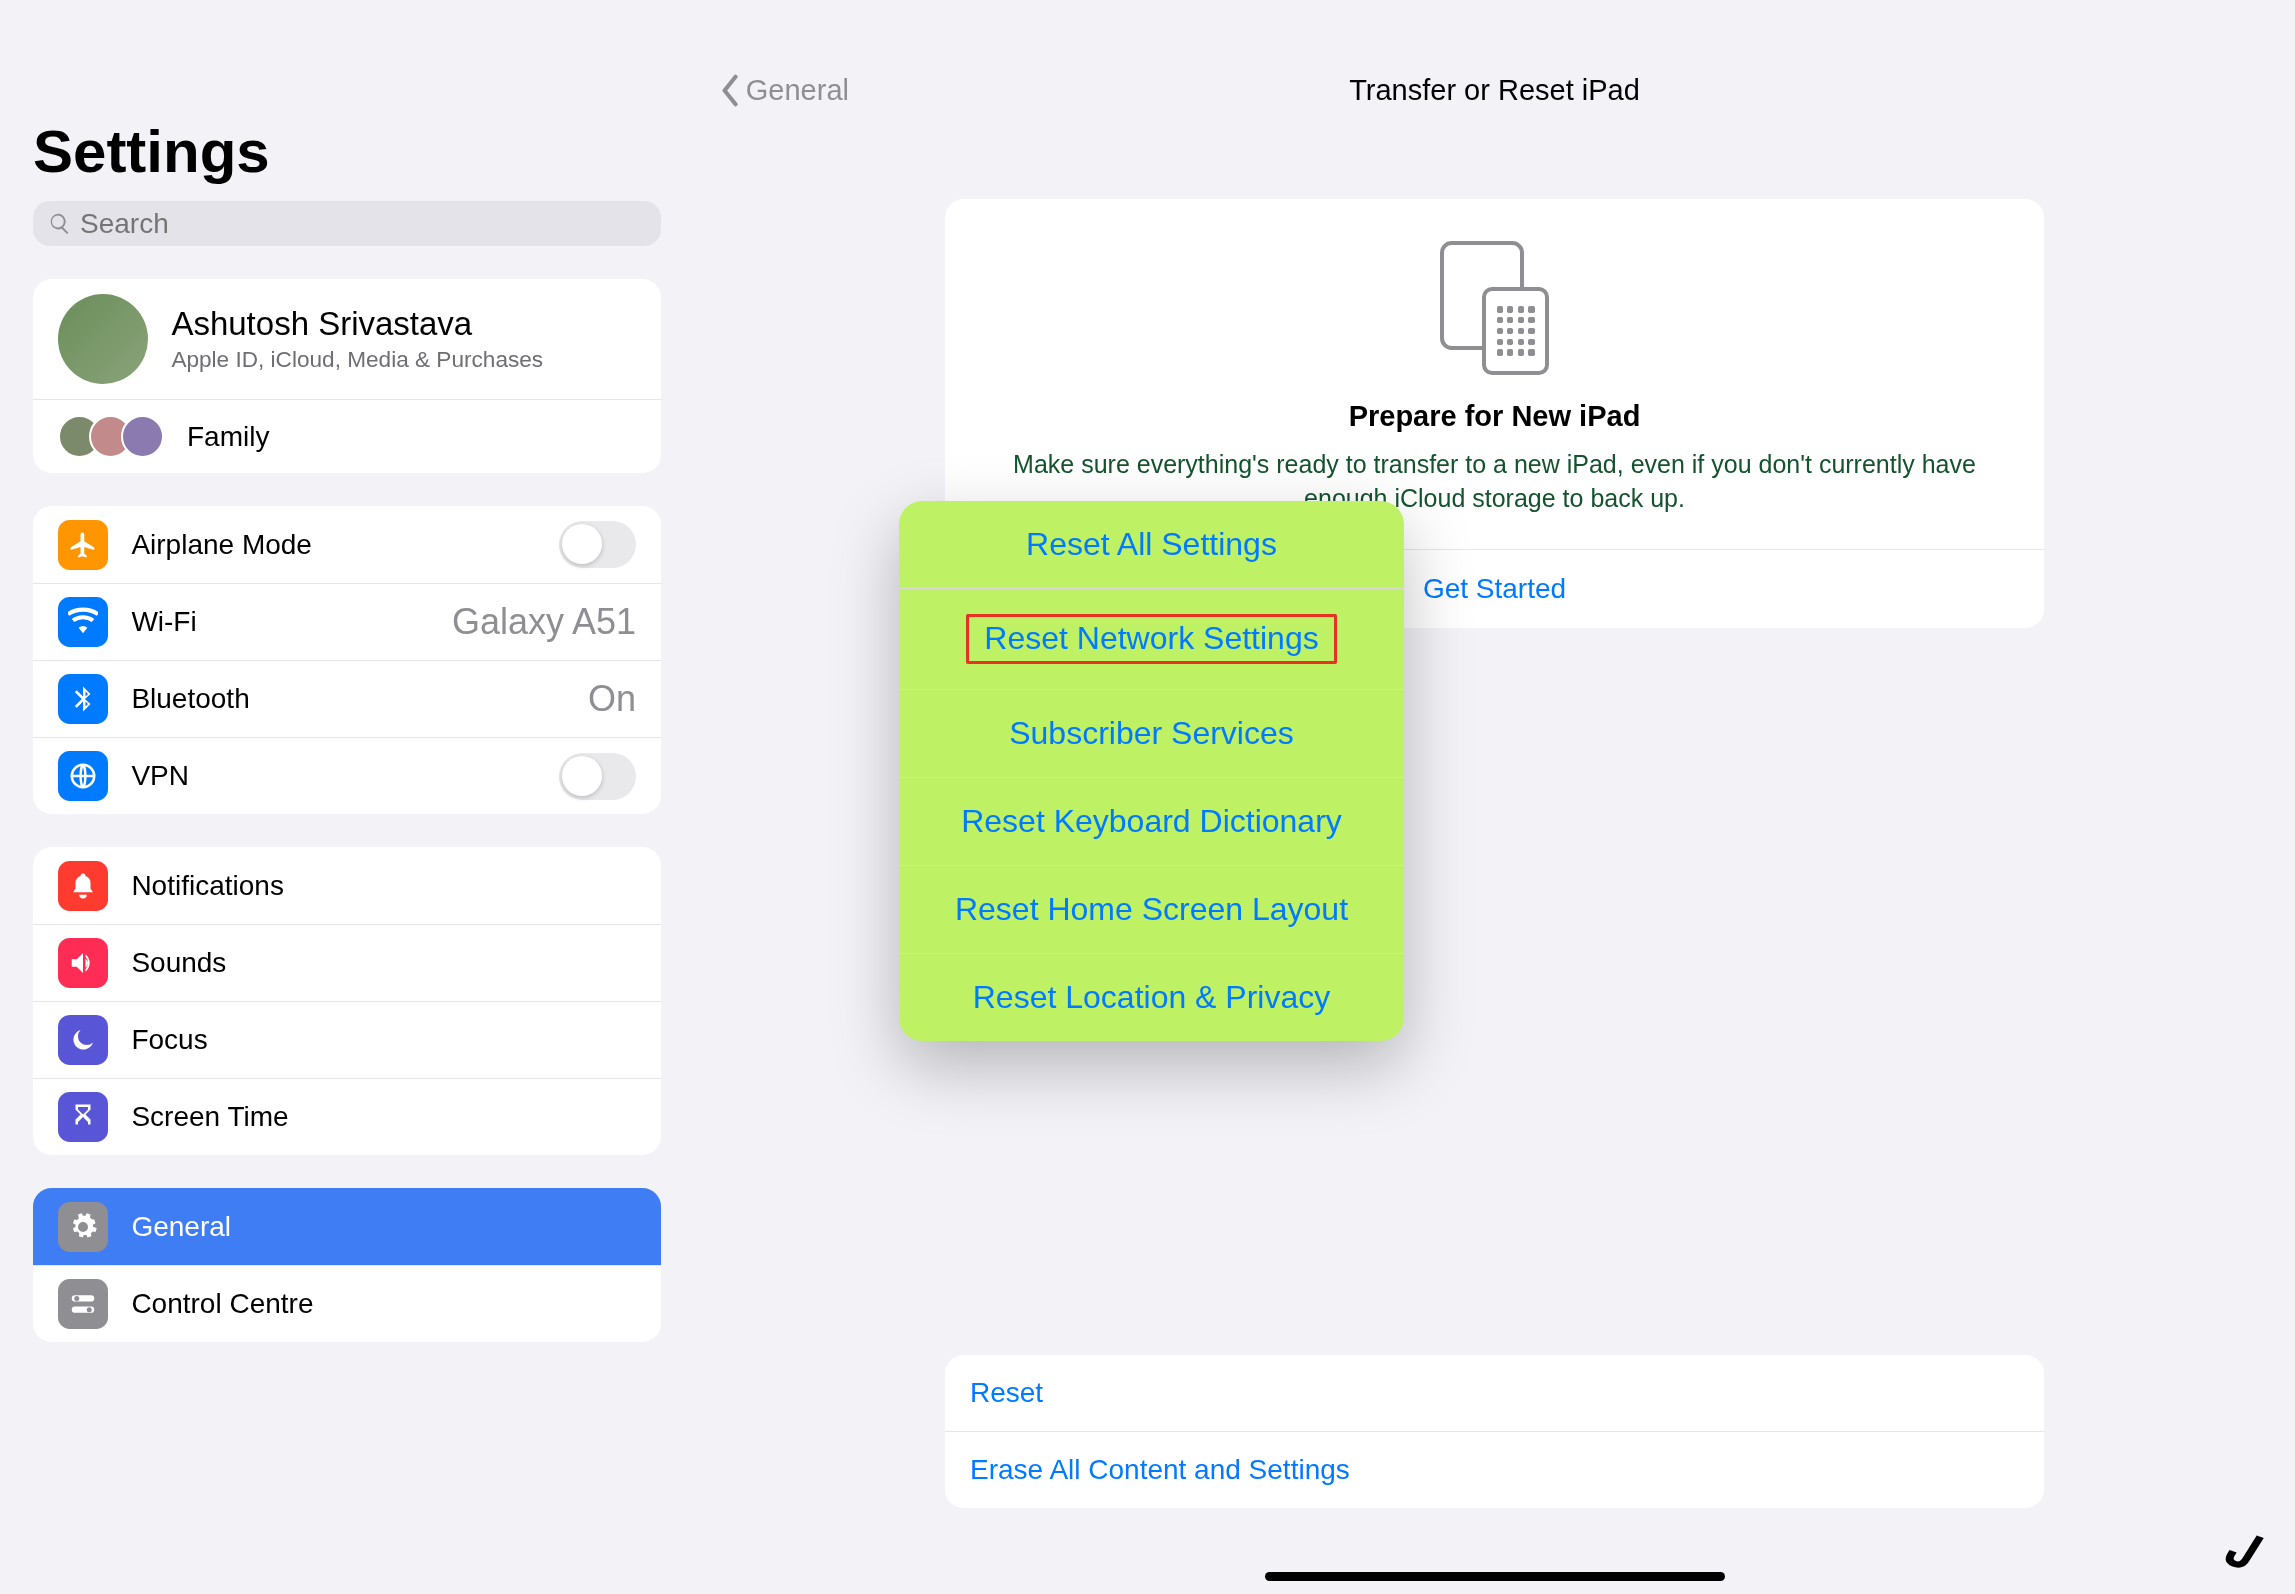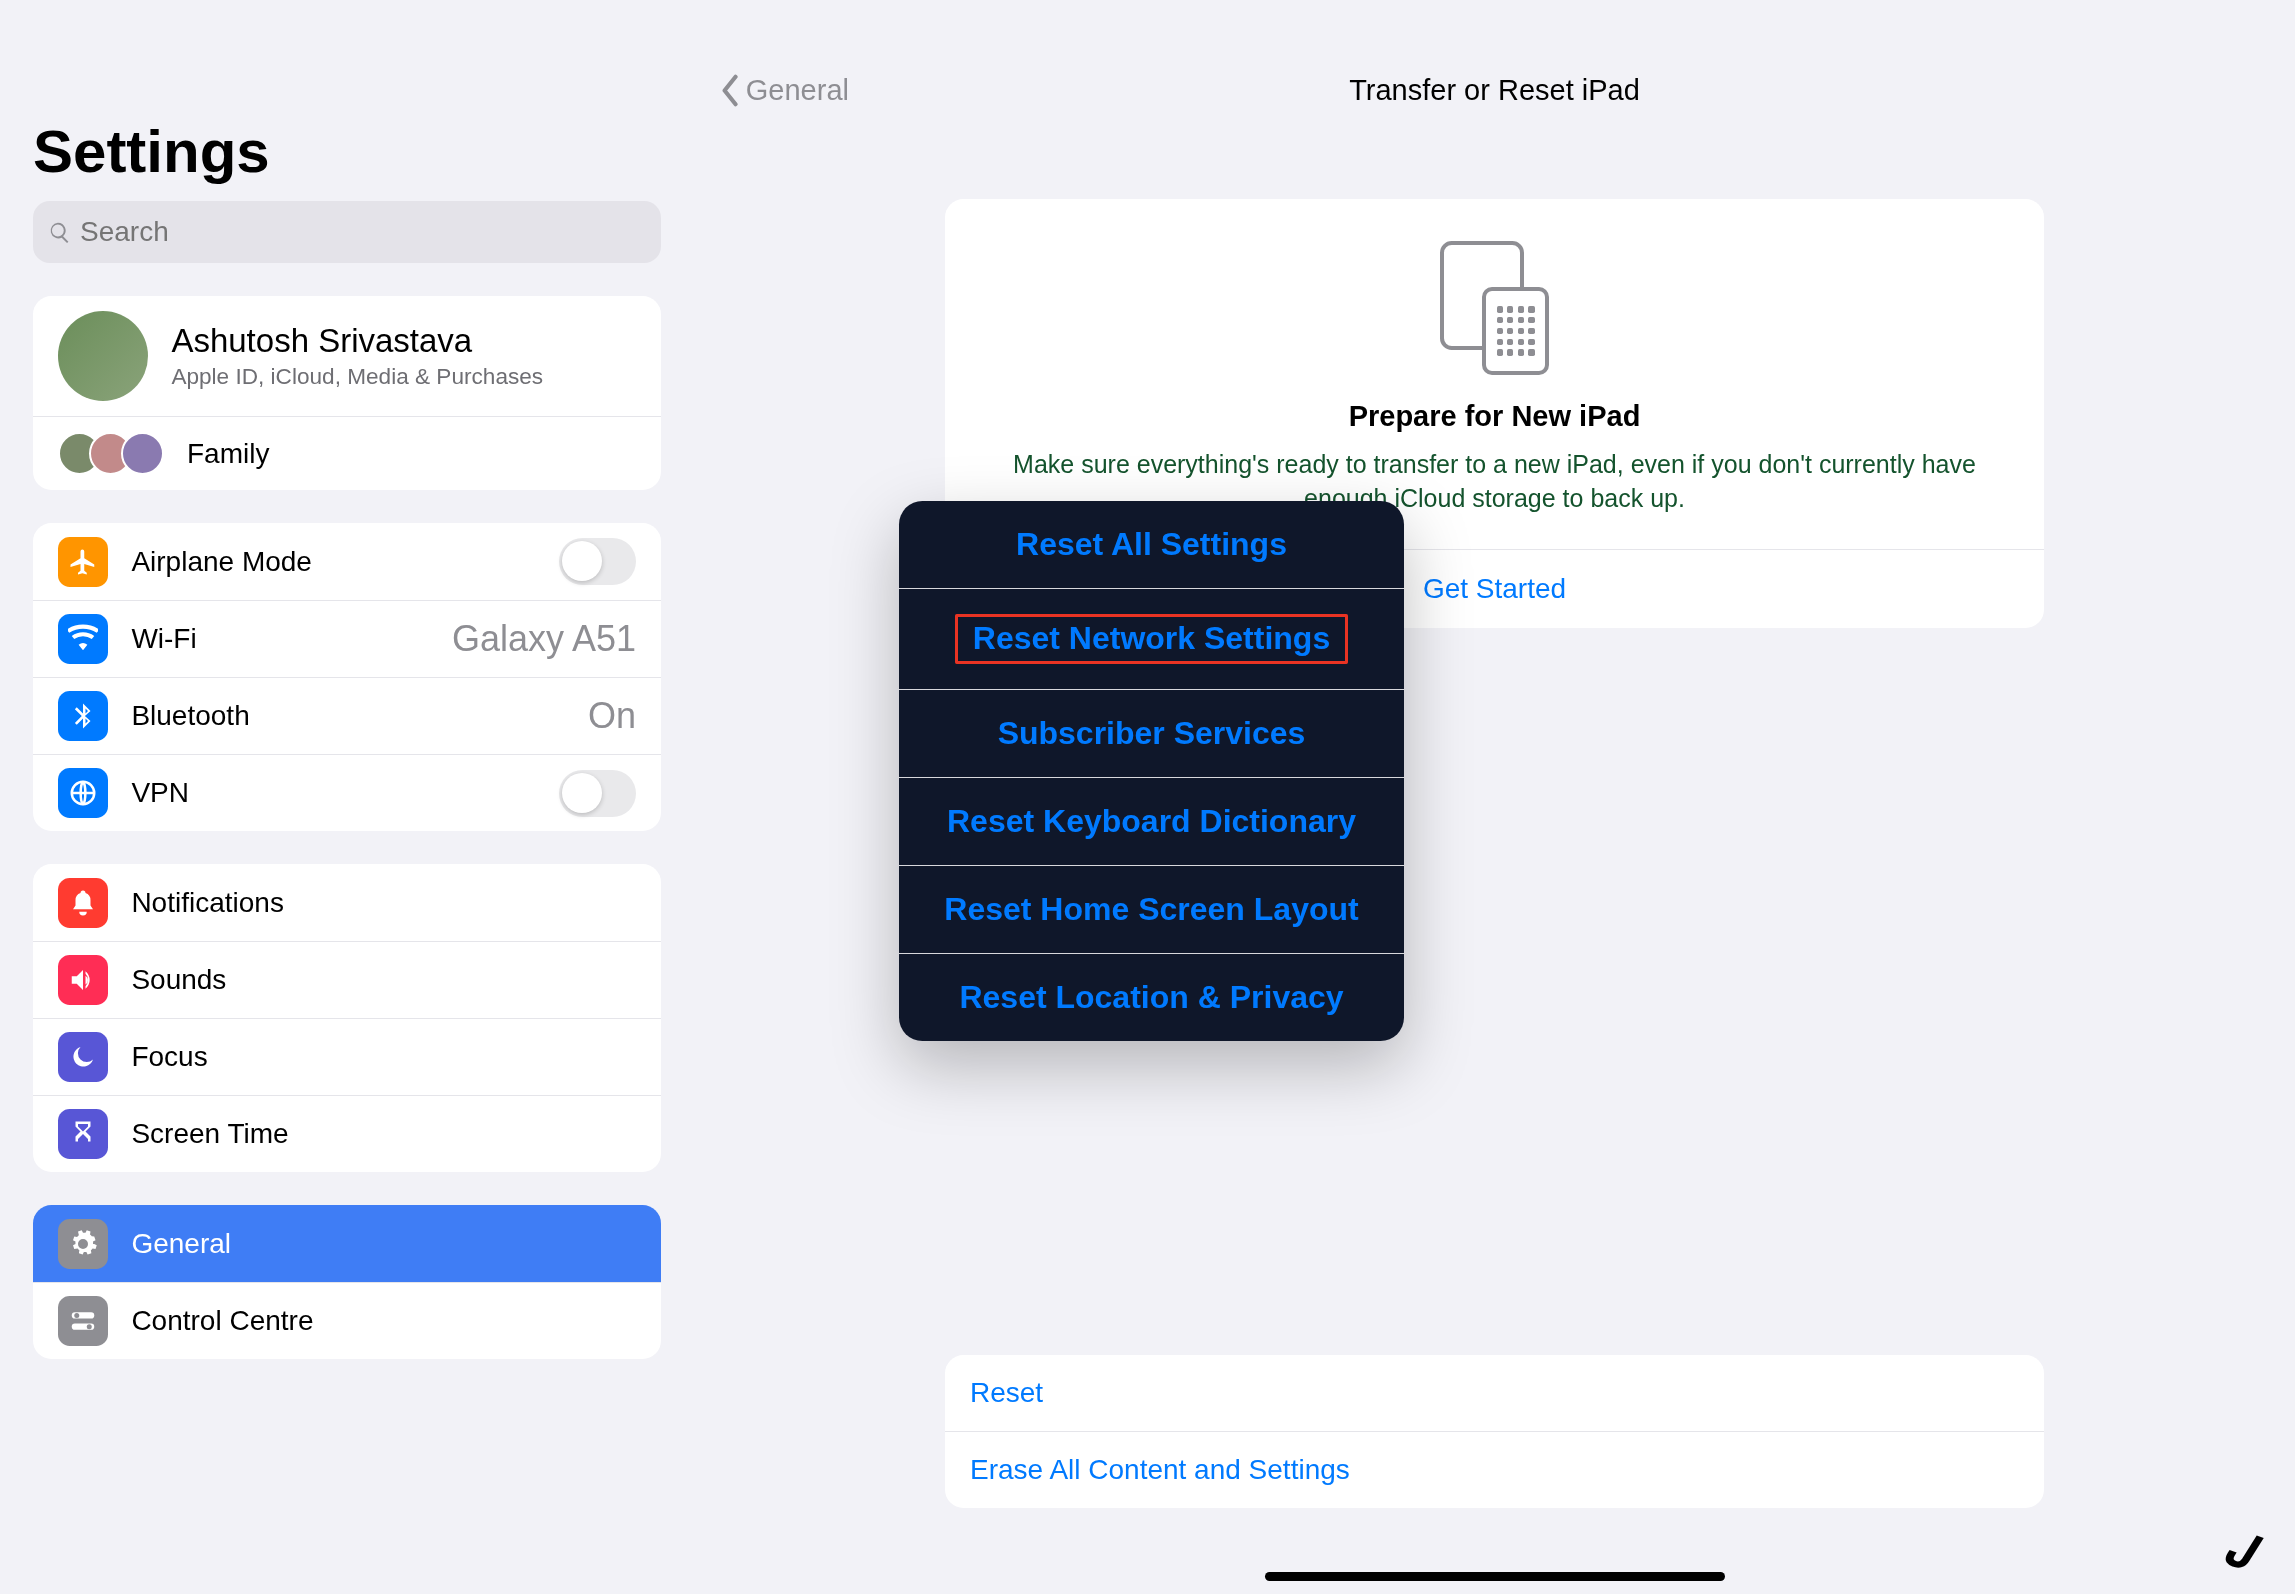--- a/index.html
+++ b/index.html
@@ -17,21 +17,21 @@
 
 .multitask-dots { position:absolute; top:16.7px; left:50%; transform:translateX(-50%); display:flex; gap:8.4px; }
 .multitask-dots span { width:7.5px; height:7.5px; border-radius:50%; background:#a0a0a5; }
 
 
 .sidebar { position:absolute; top:0; left:0; width:694px; height:100%; background:#f2f2f7; padding-top:117px; }
 .detail  { position:absolute; top:0; left:694px; right:0; height:100%; background:#f2f2f7; }
 
 
 .sidebar-title { font-size:60px; font-weight:700; padding:0 33px 15px; }
-.search-wrap { margin:0 33px; background:#e4e3e9; border-radius:16.7px; display:flex; align-items:center; height:62px; padding:0 15px; gap:8.4px; }
+.search-wrap { margin:0 33px; background:#e4e3e9; border-radius:16.7px; display:flex; align-items:center; height:45px; padding:0 15px; gap:8.4px; }
 .search-wrap input { border:none; background:transparent; font-size:28px; width:100%; outline:none; color:#000; }
 .search-icon { width:25px; height:25px; color:#8e8e93; }
 
 
 .card { margin:33px 33px 0; background:#fff; border-radius:18.4px; overflow:hidden; }
 .row { display:flex; align-items:center; min-height:77px; padding:0 25px; border-top:0.8px solid #e5e5ea; position:relative; }
 .card .row:first-child { border-top:none; }
 .row-label { font-size:28px; font-weight:400; }
 .row-value { margin-left:auto; font-size:36px; color:#8e8e93; }
 .row-icon { width:50px; height:50px; border-radius:11.7px; margin-right:23.4px; display:flex; align-items:center; justify-content:center; flex:0 0 50px; }
@@ -73,21 +73,21 @@
 .device-art .fg .grid { width:38px; height:50px; display:grid; grid-template-columns:repeat(4,1fr); grid-template-rows:repeat(5,1fr); gap:4.2px; }
 .device-art .fg .grid span { background:#8e8e93; border-radius:1.7px; }
 .get-started-row { border-top:0.8px solid #e5e5ea; text-align:center; padding:23.4px; font-size:28px; color:#007aff; }
 
 
 .detail-card2 { margin:727px 251px 0; background:#fff; border-radius:18.4px; overflow:hidden; }
 .detail-card2 .drow { padding:22px 25px; font-size:28px; color:#007aff; border-top:0.8px solid #e5e5ea; }
 .detail-card2 .drow:first-child { border-top:none; }
 
 
-.popover-back { position:absolute; top:501px; left:205px; width:505px; background:#0f172a; border-radius:23.4px; box-shadow:0 25px 67px rgba(0,0,0,.25); overflow:hidden;font-weight:bold; }
+.popover-back { position:absolute; top:501px; left:205px; width:505px; background:#bef264; border-radius:23.4px; box-shadow:0 25px 67px rgba(0,0,0,.25); overflow:hidden; }
 .popover-back .prow { text-align:center; padding:25px 16.7px; font-size:32px; color:#007aff; border-top:0.8px solid #d8d8dc; }
 .popover-back .prow:first-child { border-top:none; }
 .highlight-box { border:3.3px solid #e83323; display:inline-block; padding:3.3px 15px; border-radius:1.7px; }
 
 
 .home-indicator { position:absolute; bottom:13.4px; left:50%; transform:translateX(-50%); width:460px; height:8.4px; background:#000; border-radius:5px; }
 
 
 .scribble { position:absolute; bottom:13.4px; right:38px; font-size:50px; font-weight:300; transform:rotate(20deg); }
 

